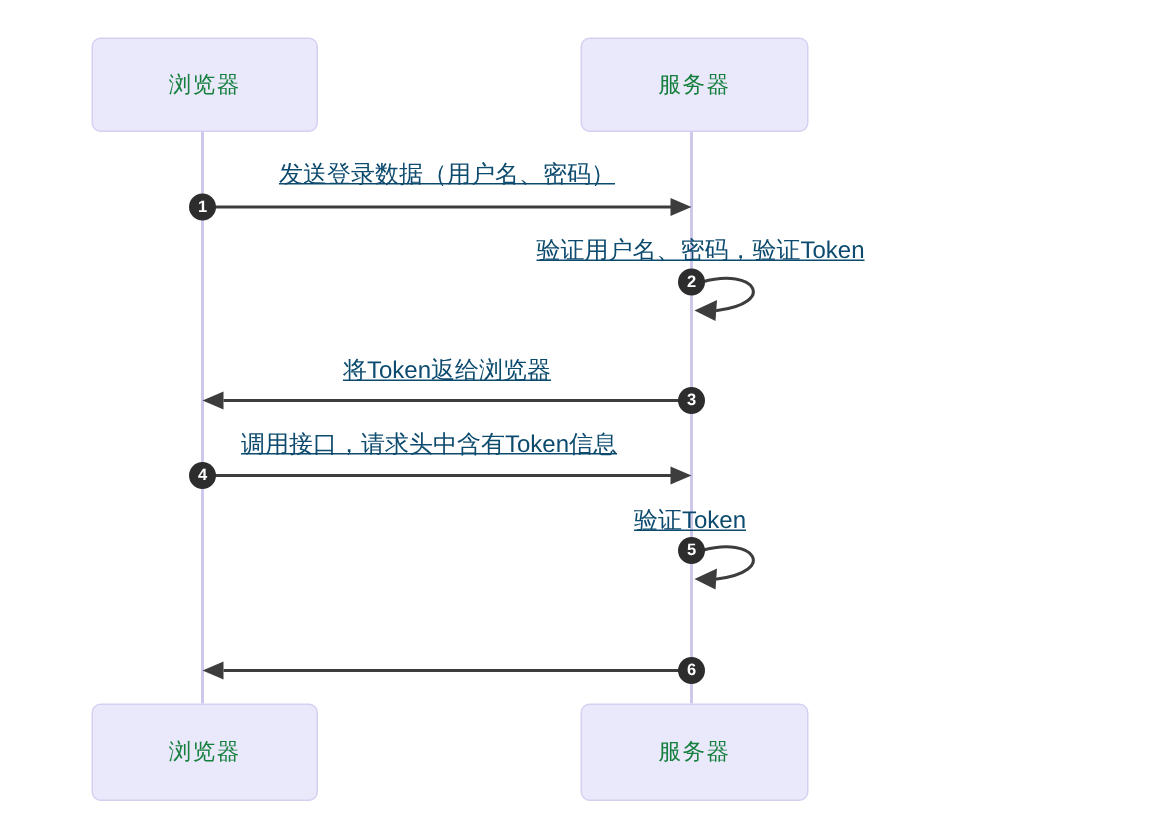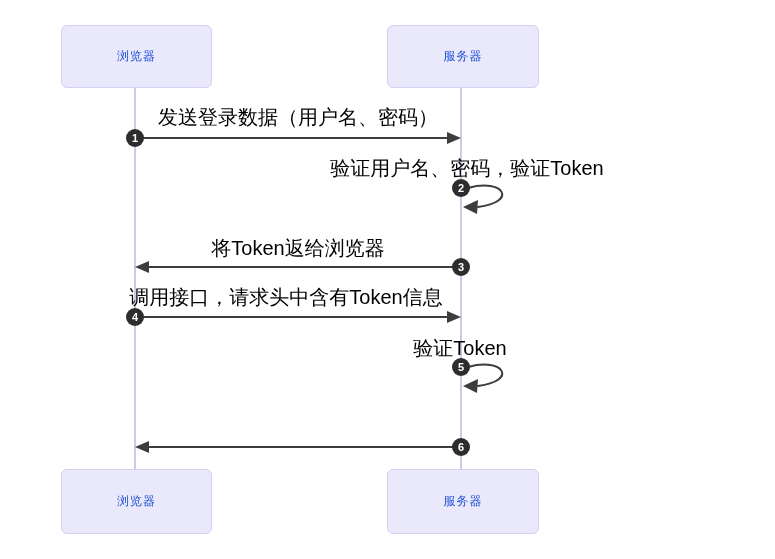--- a/index.html
+++ b/index.html
@@ -4,25 +4,25 @@
 <style>
   html,body { margin:0; padding:0; background:#ffffff; }
   .canvas {
     position:relative; width:775px; height:559px; background:#ffffff;
     font-family:"Liberation Sans","DejaVu Sans",sans-serif; overflow:hidden;
   }
   .lifeline { position:absolute; width:2px; background:#cfc8ed; top:86px; height:383px; }
   .actor {
     position:absolute; background:#eae8fb; border:1px solid #d5d0f1; border-radius:6px;
     display:flex; align-items:center; justify-content:center;
-    font-size:12px; color:#1d4ed8; letter-spacing:1px;
+    font-size:15px; color:#15803d; letter-spacing:1px;
   }
   .msg-label {
-    position:absolute; transform:translateX(-50%); font-size:20px; color:#000000;
-    white-space:nowrap; line-height:18px;
+    position:absolute; transform:translateX(-50%); font-size:16px; color:#0c4a6e;
+    white-space:nowrap; line-height:18px;text-decoration:underline;
   }
   .line { position:absolute; height:2px; background:#3d3d3d; }
   .head-right {
     position:absolute; width:0; height:0;
     border-top:6px solid transparent; border-bottom:6px solid transparent;
     border-left:14px solid #3d3d3d;
   }
   .head-left {
     position:absolute; width:0; height:0;
     border-top:6px solid transparent; border-bottom:6px solid transparent;

